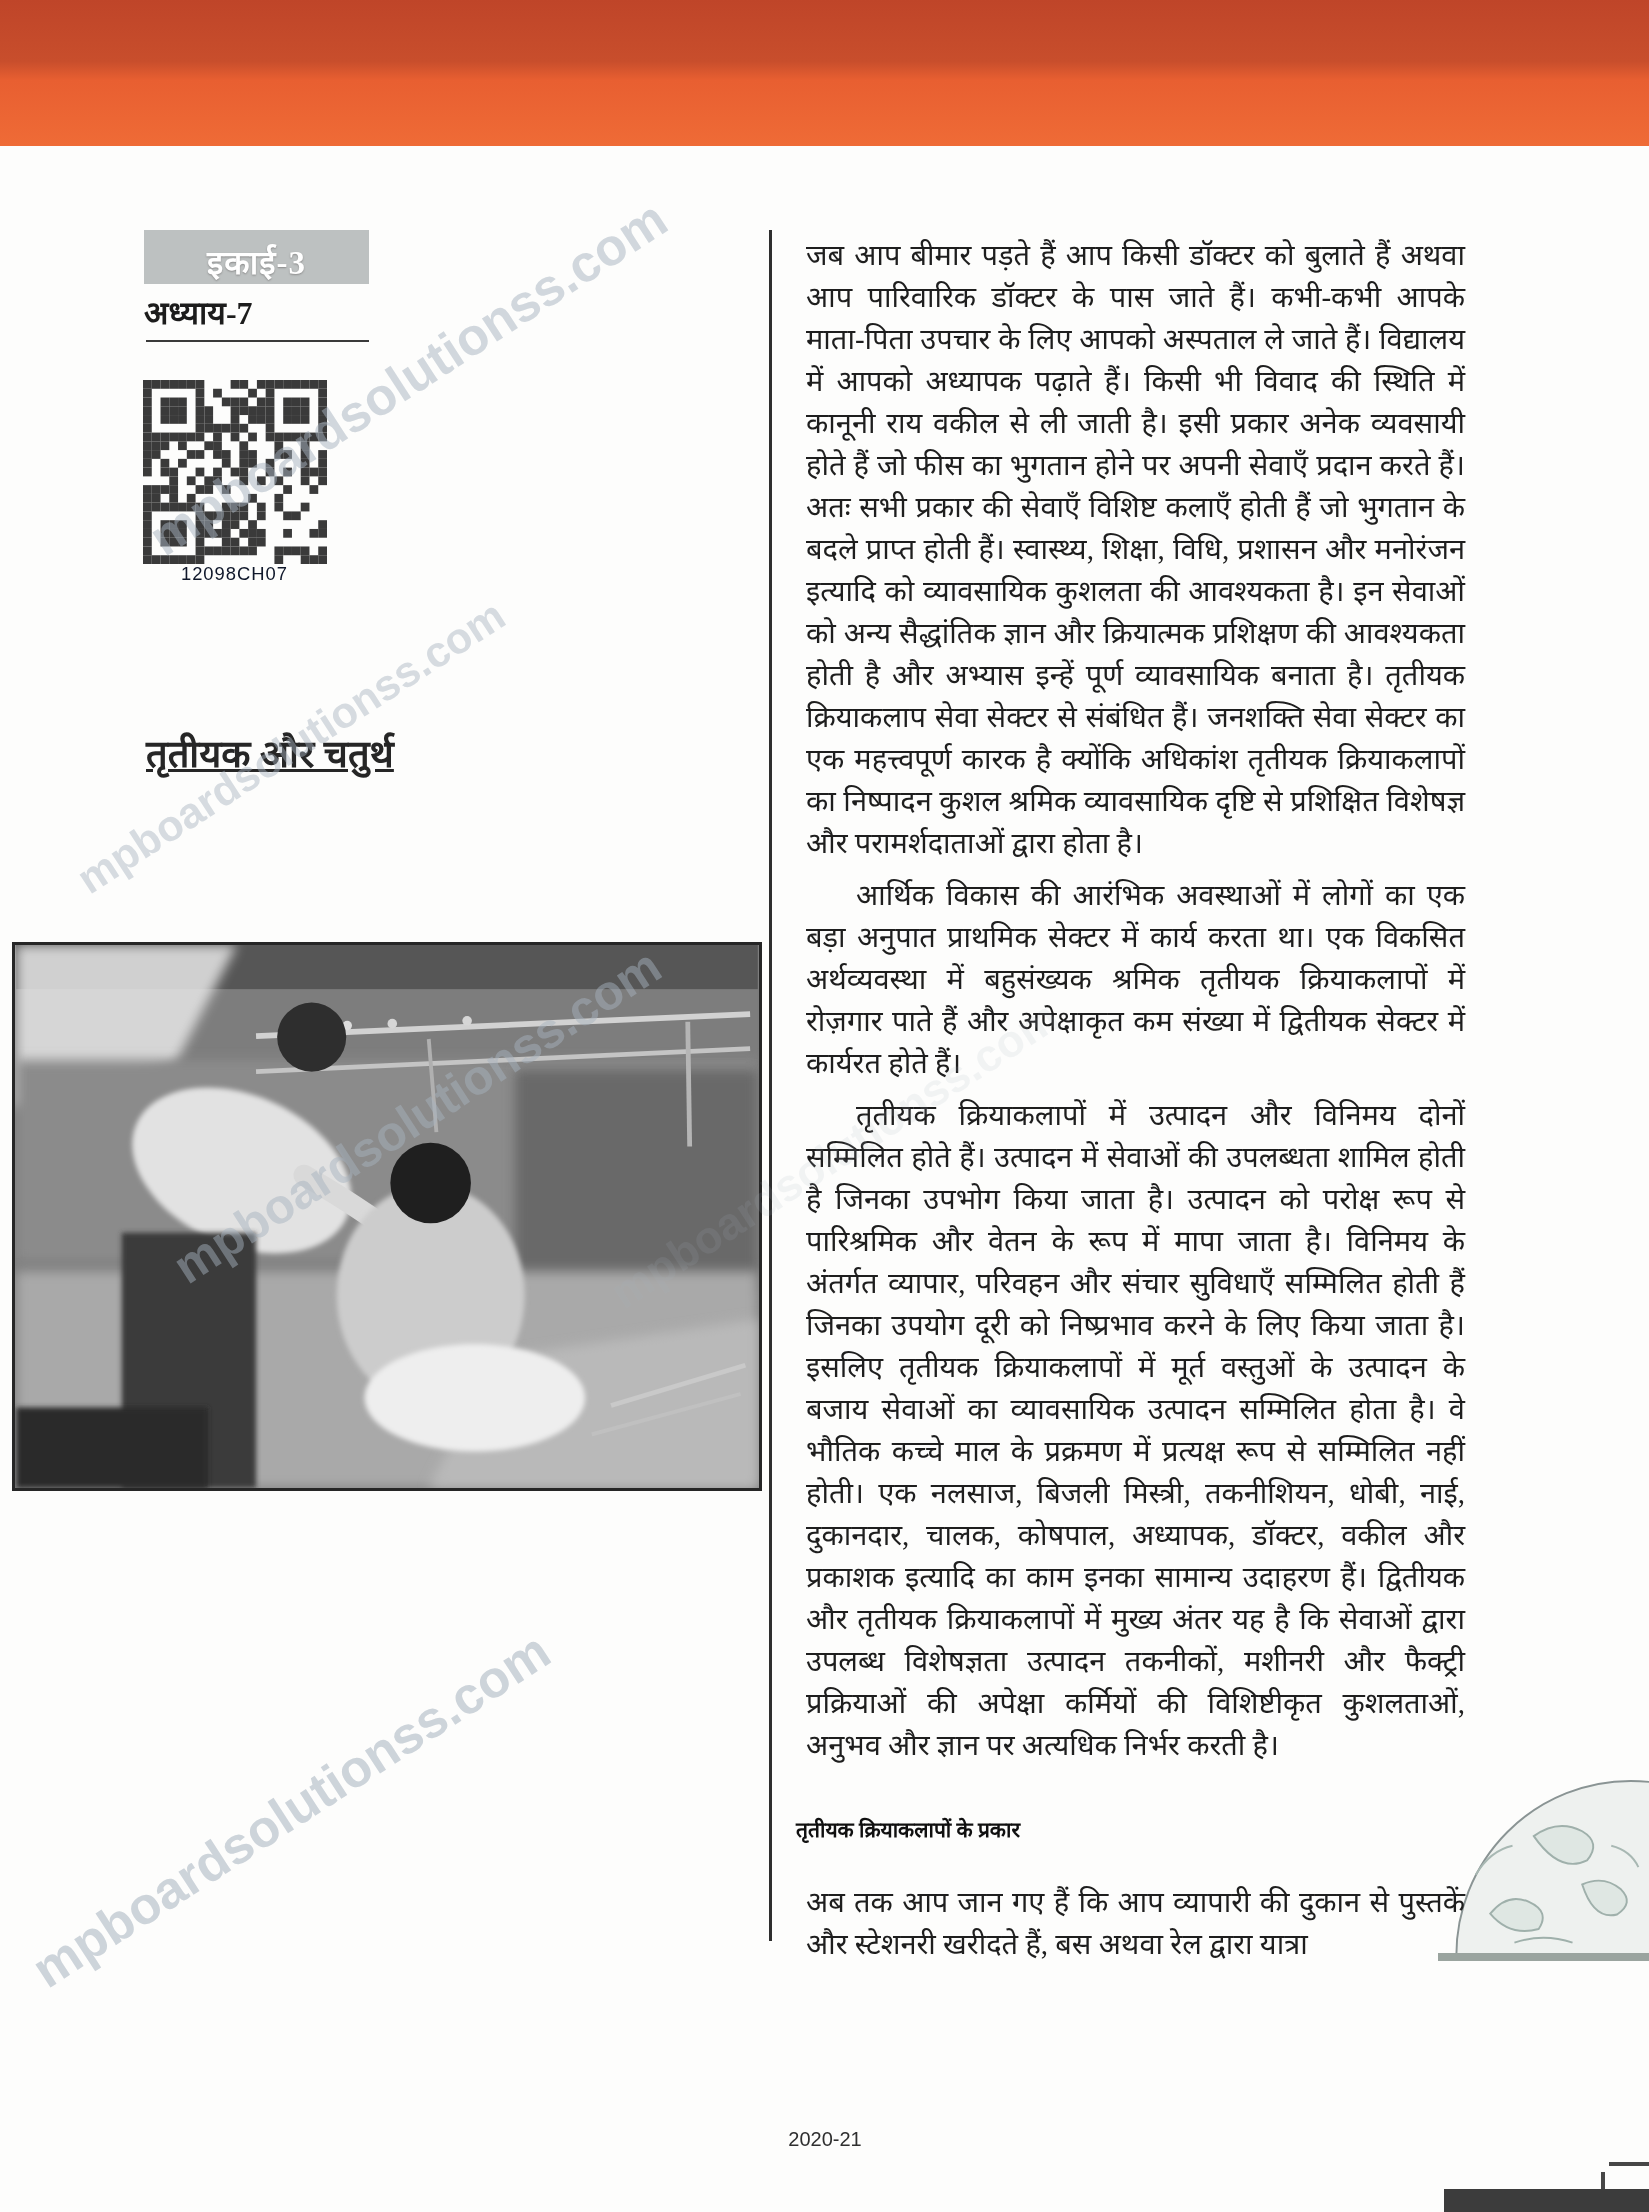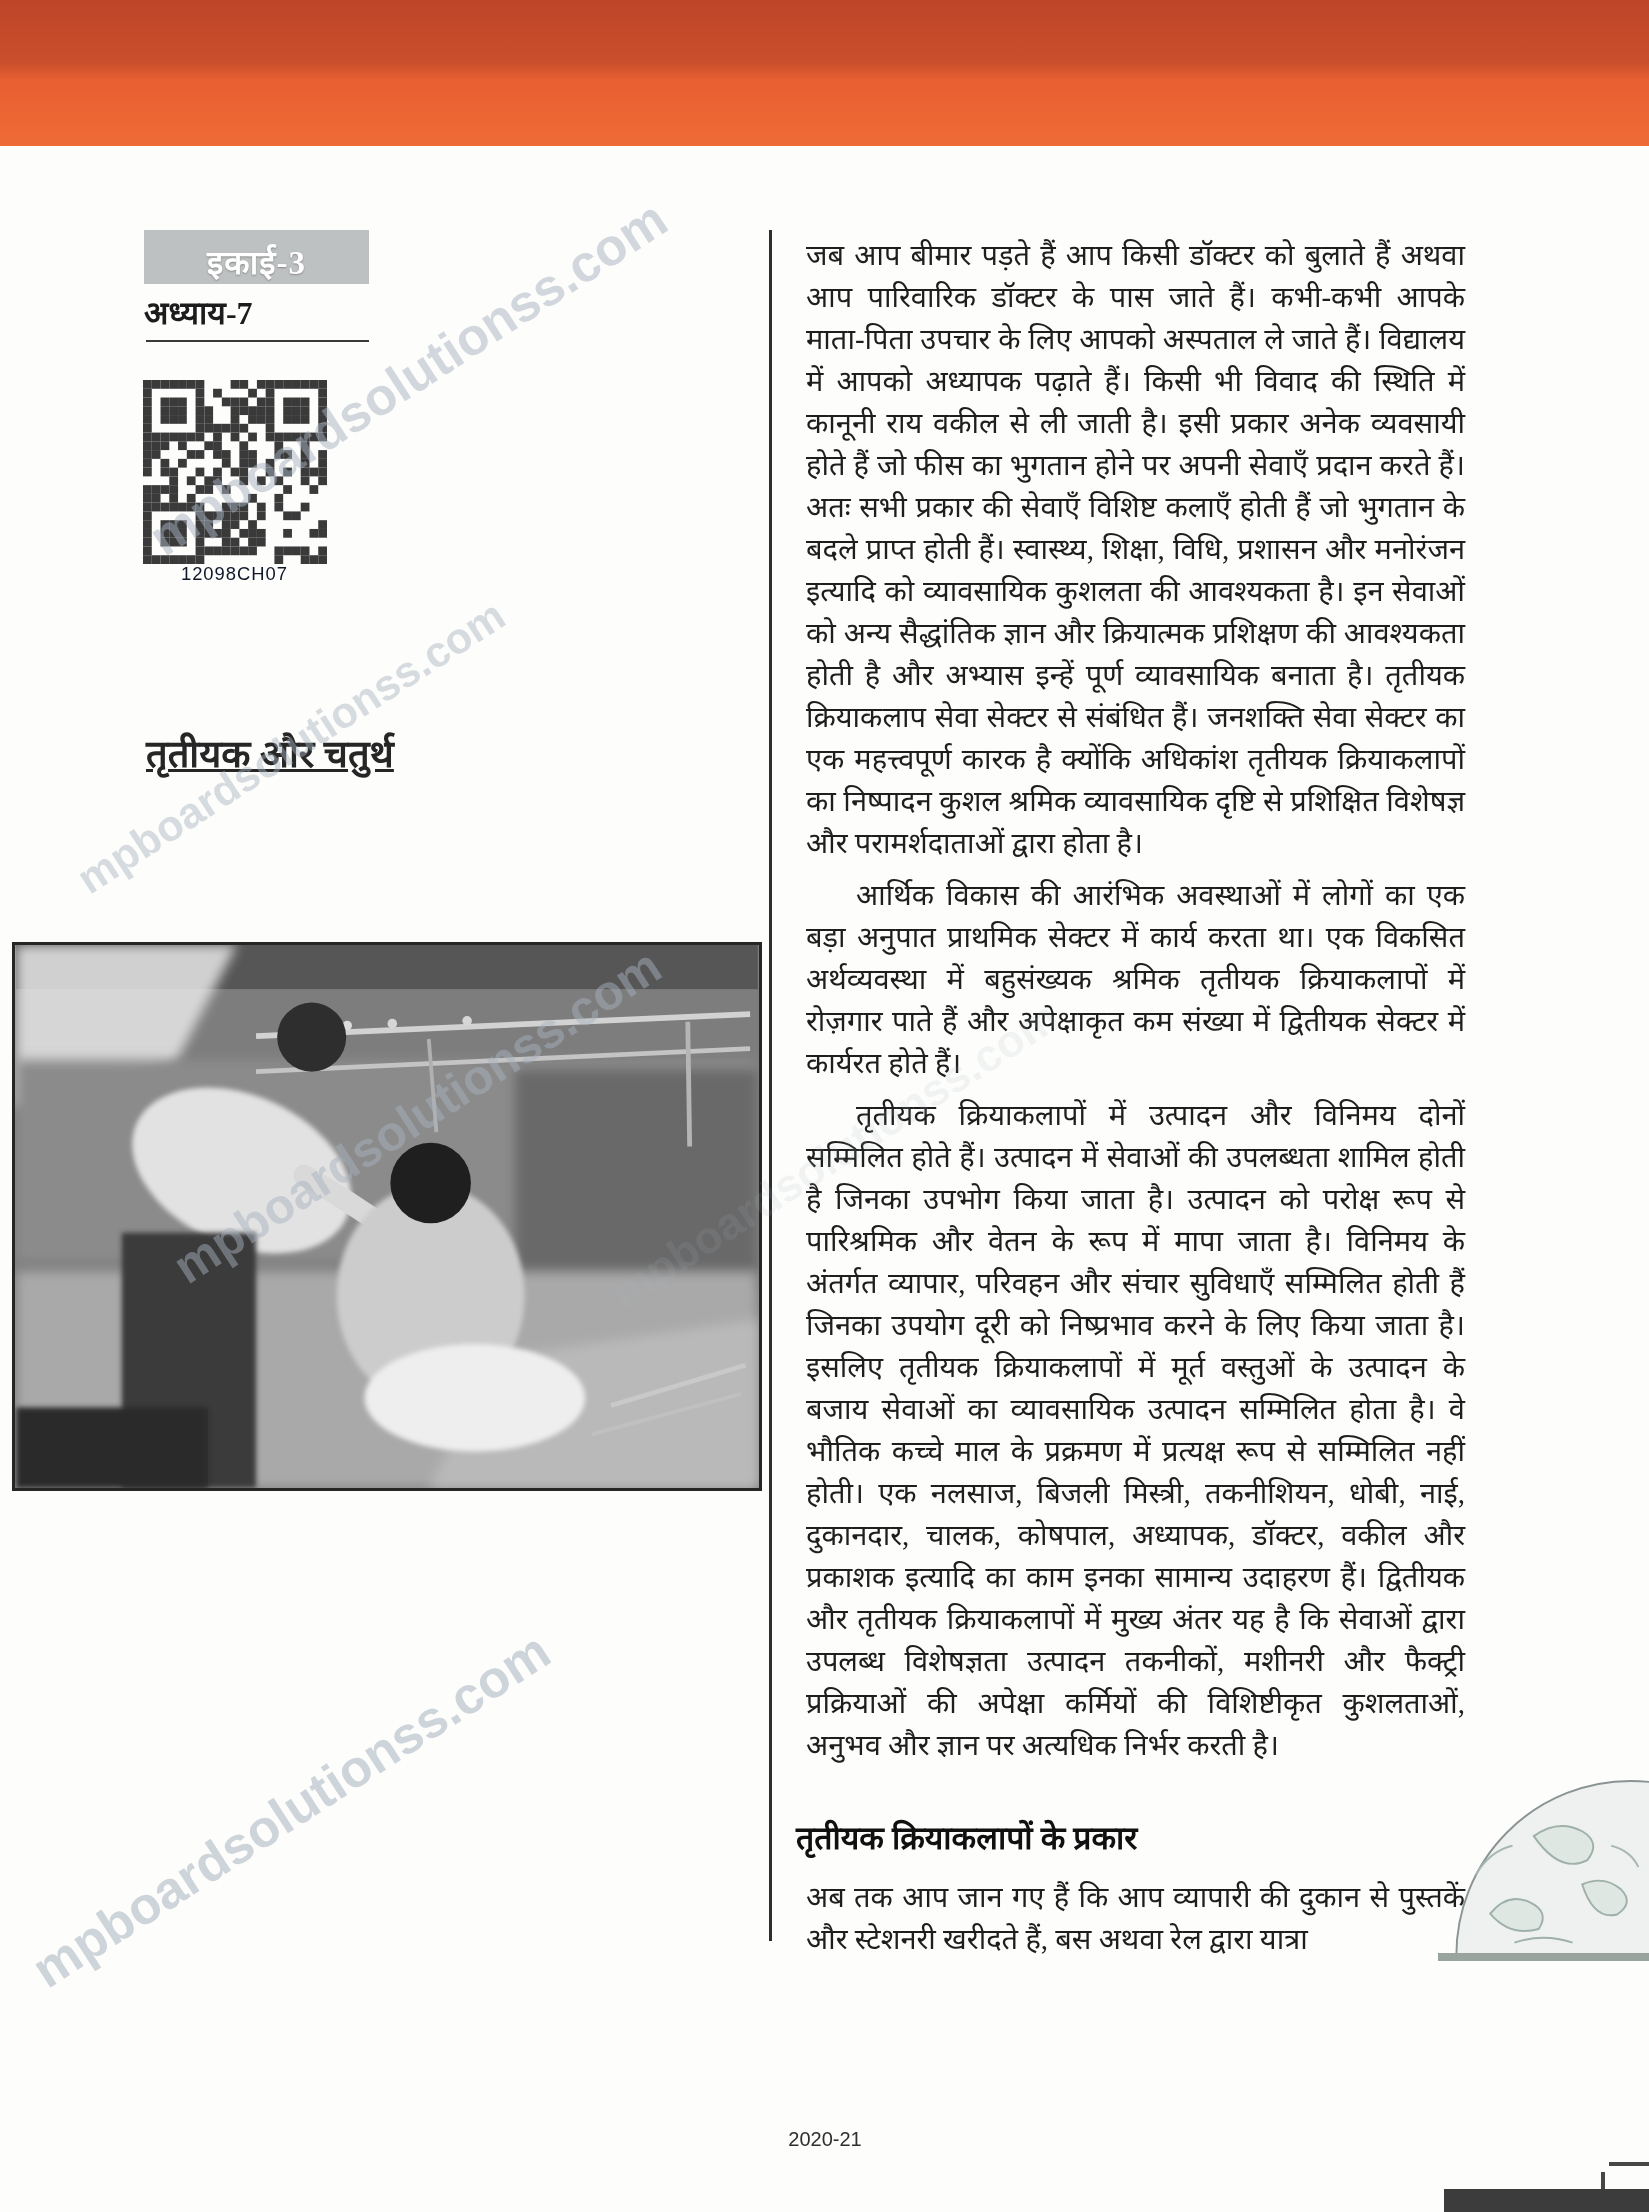--- a/index.html
+++ b/index.html
@@ -24,21 +24,21 @@
     font-size:38px;font-weight:bold;line-height:72px;text-decoration:underline;}
   
   .chapter-photo{position:absolute;left:11.6px;top:942px;width:750px;height:549px;
     border:3.9px solid #262626;box-sizing:border-box;background:#7d7d7d;}
   .chapter-photo svg{display:block;width:100%;height:100%;}
   
   .v-rule{position:absolute;left:769px;top:230px;width:2.9px;height:1711px;background:#2e2e2e;}
   .body-col{position:absolute;left:796px;top:224px;width:679px;color:#1e1e1e;z-index:2;}
   .body-col p{margin:10px;font-size:29px;line-height:42px;text-align:justify;}
   .body-col p.indent{text-indent:50px;}
-  .section-heading{margin-top:49px;margin-bottom:18px;font-size:32px;font-weight:bold;color:#101010;}
+  .section-heading{margin-top:49px;margin-bottom:38px;font-size:21px;font-weight:bold;color:#101010;}
   
   .globe{position:absolute;right:0;top:1778px;width:213px;height:180px;}
   .globe-base{position:absolute;left:1438px;top:1953px;width:212px;height:7.8px;background:#9aa49f;}
   
   .footer-year{position:absolute;left:0;top:2128px;width:1650px;text-align:center;
     font-family:"Liberation Sans",sans-serif;font-size:20px;color:#2f2f2f;}
   .corner-mark-h{position:absolute;left:1609px;top:2162px;width:41px;height:3.9px;background:#474747;}
   .corner-mark-v{position:absolute;left:1601px;top:2172px;width:3.9px;height:41px;background:#474747;}
   .corner-bar{position:absolute;left:1444px;top:2189px;width:206px;height:23px;background:#3c3c3c;}
   

